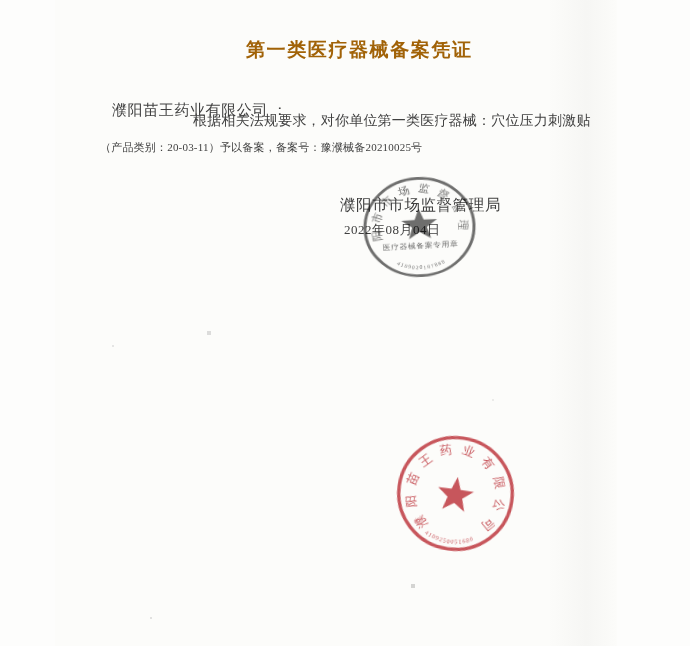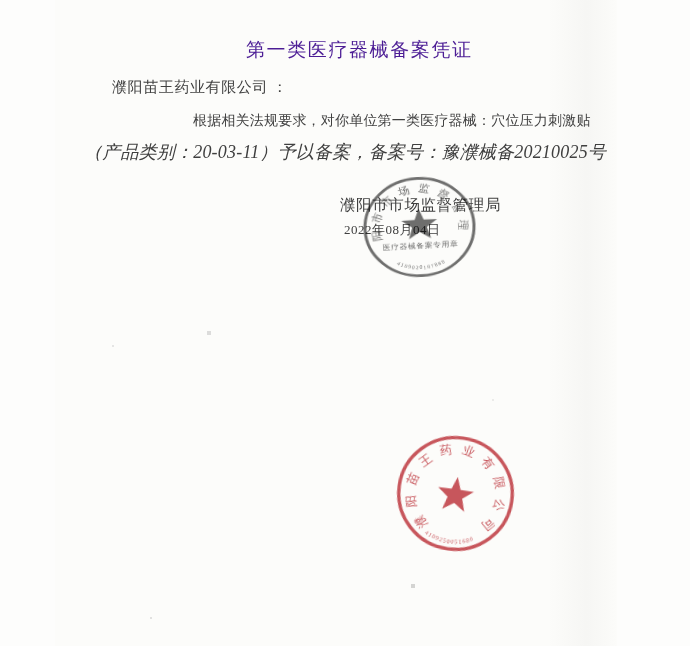--- a/index.html
+++ b/index.html
@@ -22,25 +22,25 @@
     position:absolute;left:0;top:0;width:2px;height:2px;background:transparent;
     box-shadow:412px 585px 0 1px rgba(90,90,90,.25),
                150px 617px 0 0 rgba(120,120,120,.2),
                208px 332px 0 1px rgba(110,110,110,.22),
                112px 345px 0 0 rgba(130,130,130,.18),
                492px 399px 0 0 rgba(140,140,140,.15);
   }
   .txt{position:absolute;white-space:nowrap;z-index:1;}
   .title{
     left:246px;top:37px;font-size:19px;letter-spacing:1.6px;
-    color:#4c1d95;font-weight:400;text-align:right;
+    color:#a16207;font-weight:700;text-align:right;
   }
-  .addressee{left:112px;top:78px;font-size:15px;letter-spacing:.6px;}
+  .addressee{left:112px;top:101px;font-size:15px;letter-spacing:.6px;}
   .body1{left:145px;top:112px;font-size:14px;letter-spacing:.2px;margin-left:48px;}
-  .body2{left:84px;top:140px;font-size:18px;letter-spacing:.2px;font-style:italic;}
+  .body2{left:100px;top:140px;font-size:11px;letter-spacing:.2px;}
   .issuer{left:340px;top:195px;font-size:15.5px;letter-spacing:.6px;}
   .date{left:344px;top:221px;font-size:13px;letter-spacing:.5px;}
 
   .seal{position:absolute;mix-blend-mode:multiply;z-index:2;}
   .seal-official{
     left:360px;top:174px;width:119px;height:106px;
     opacity:.82;filter:blur(.35px);
     transform:rotate(-3deg);
   }
   .seal-company{

